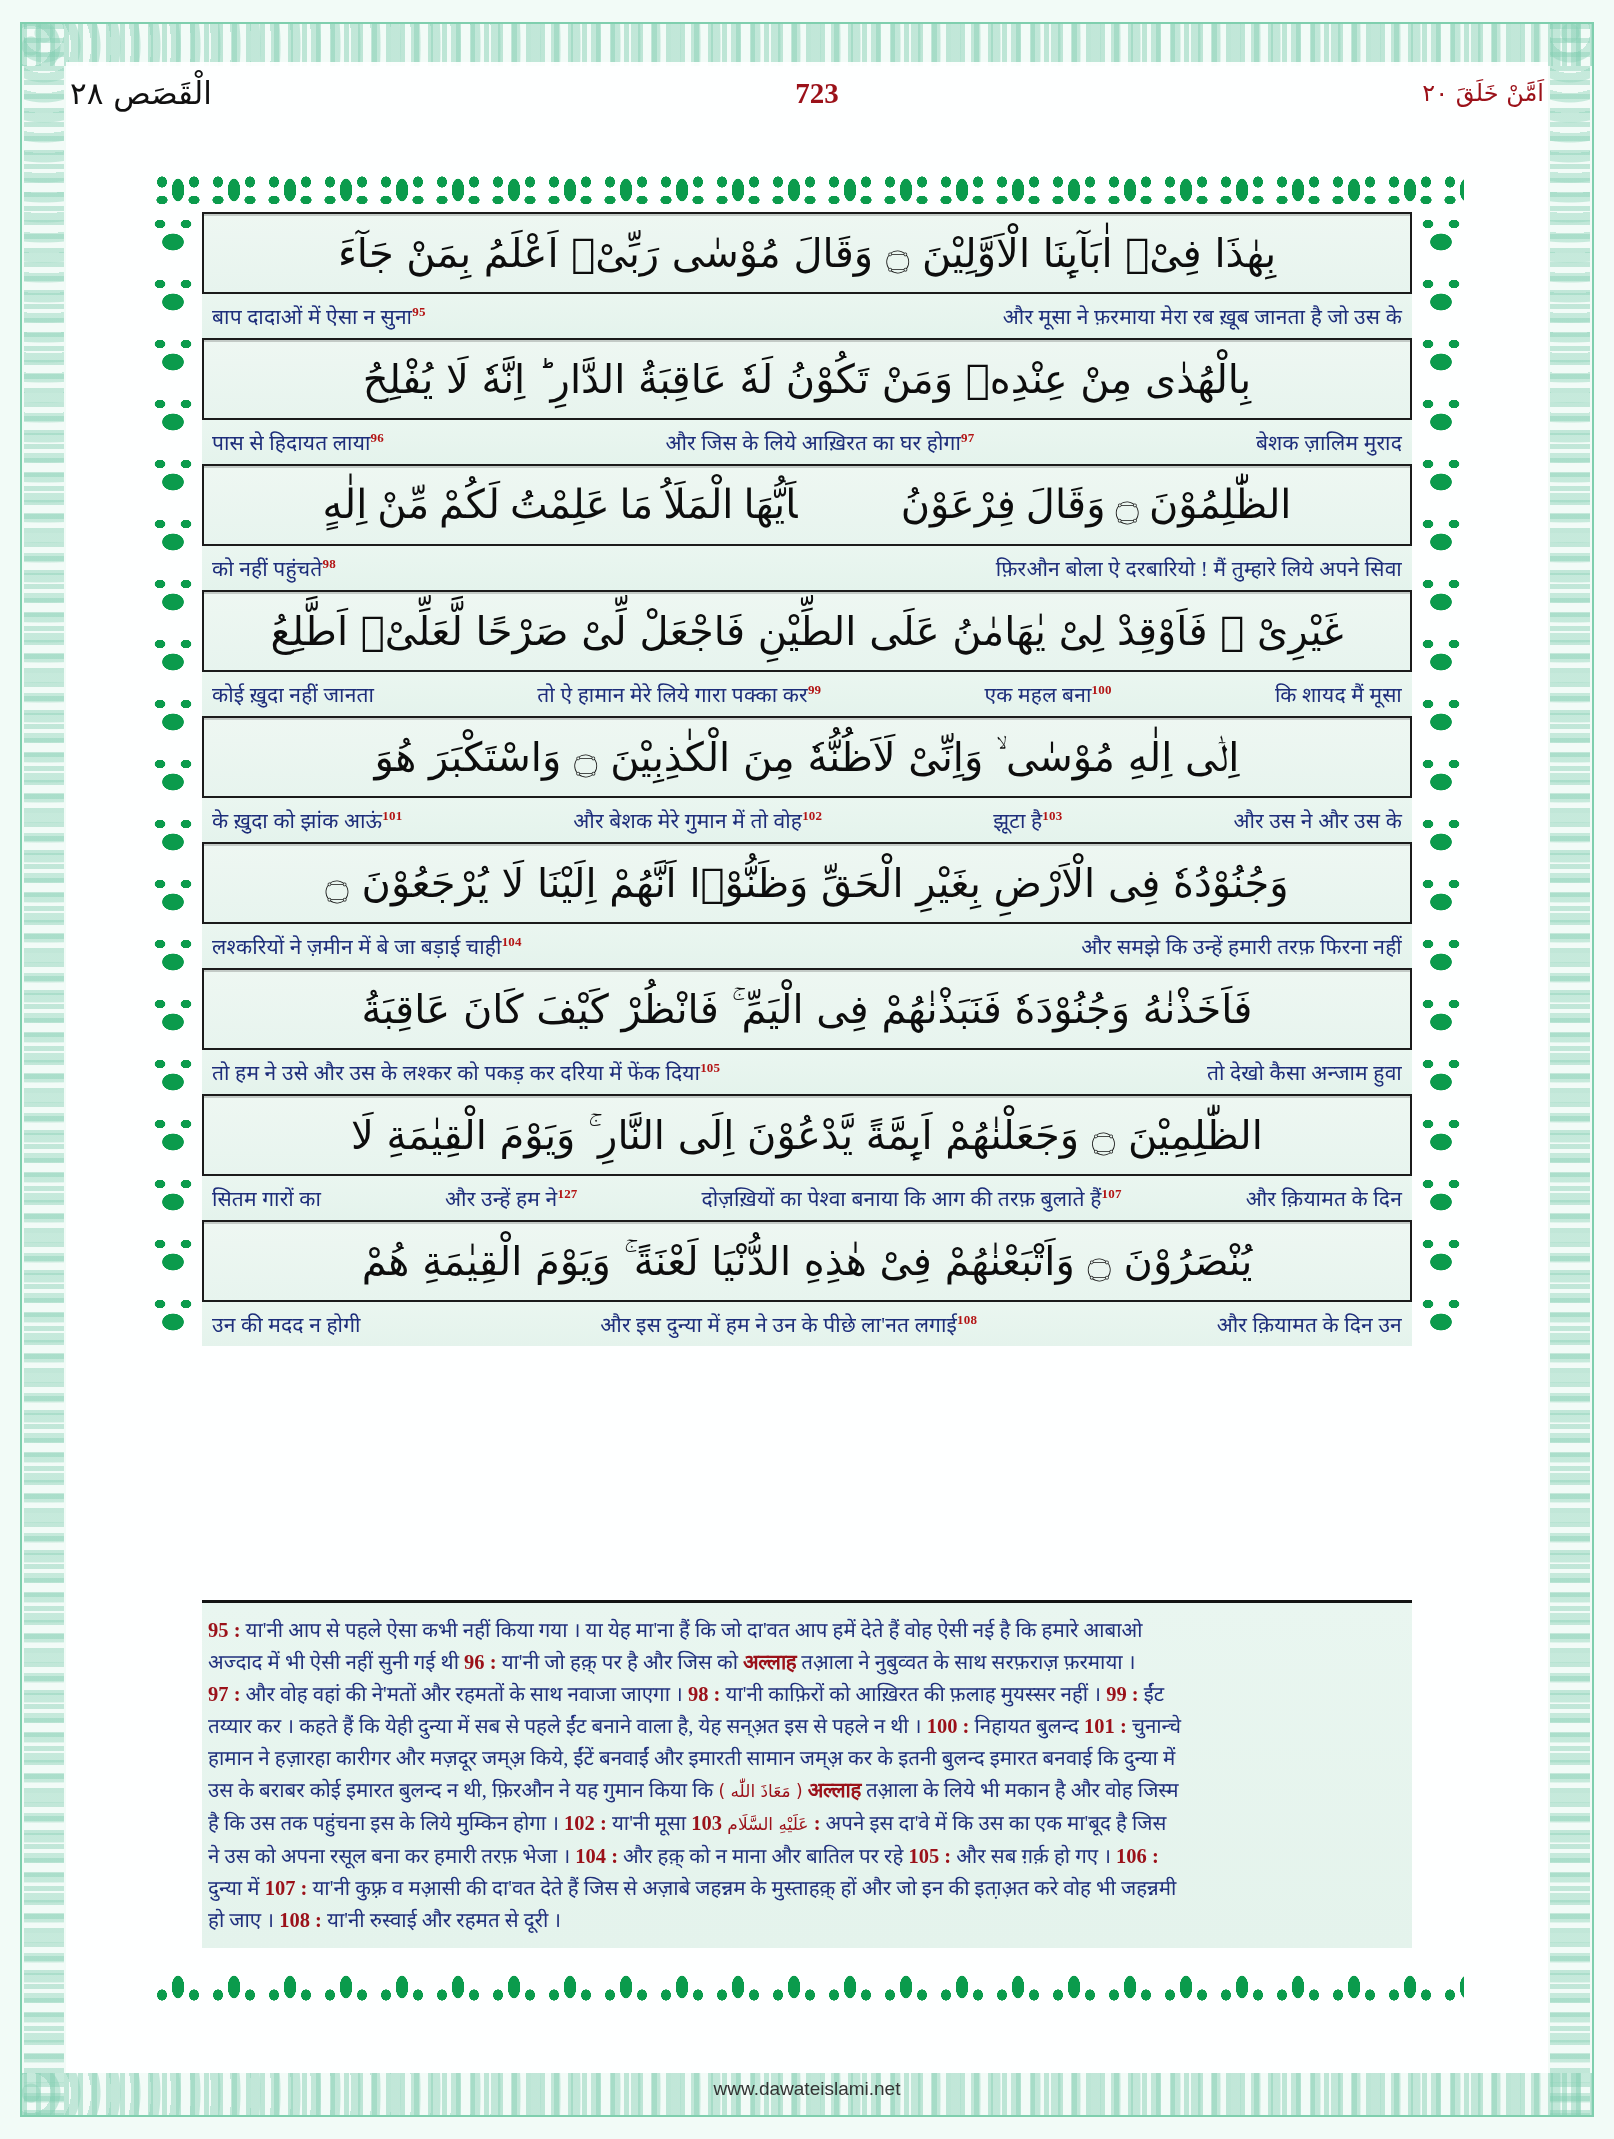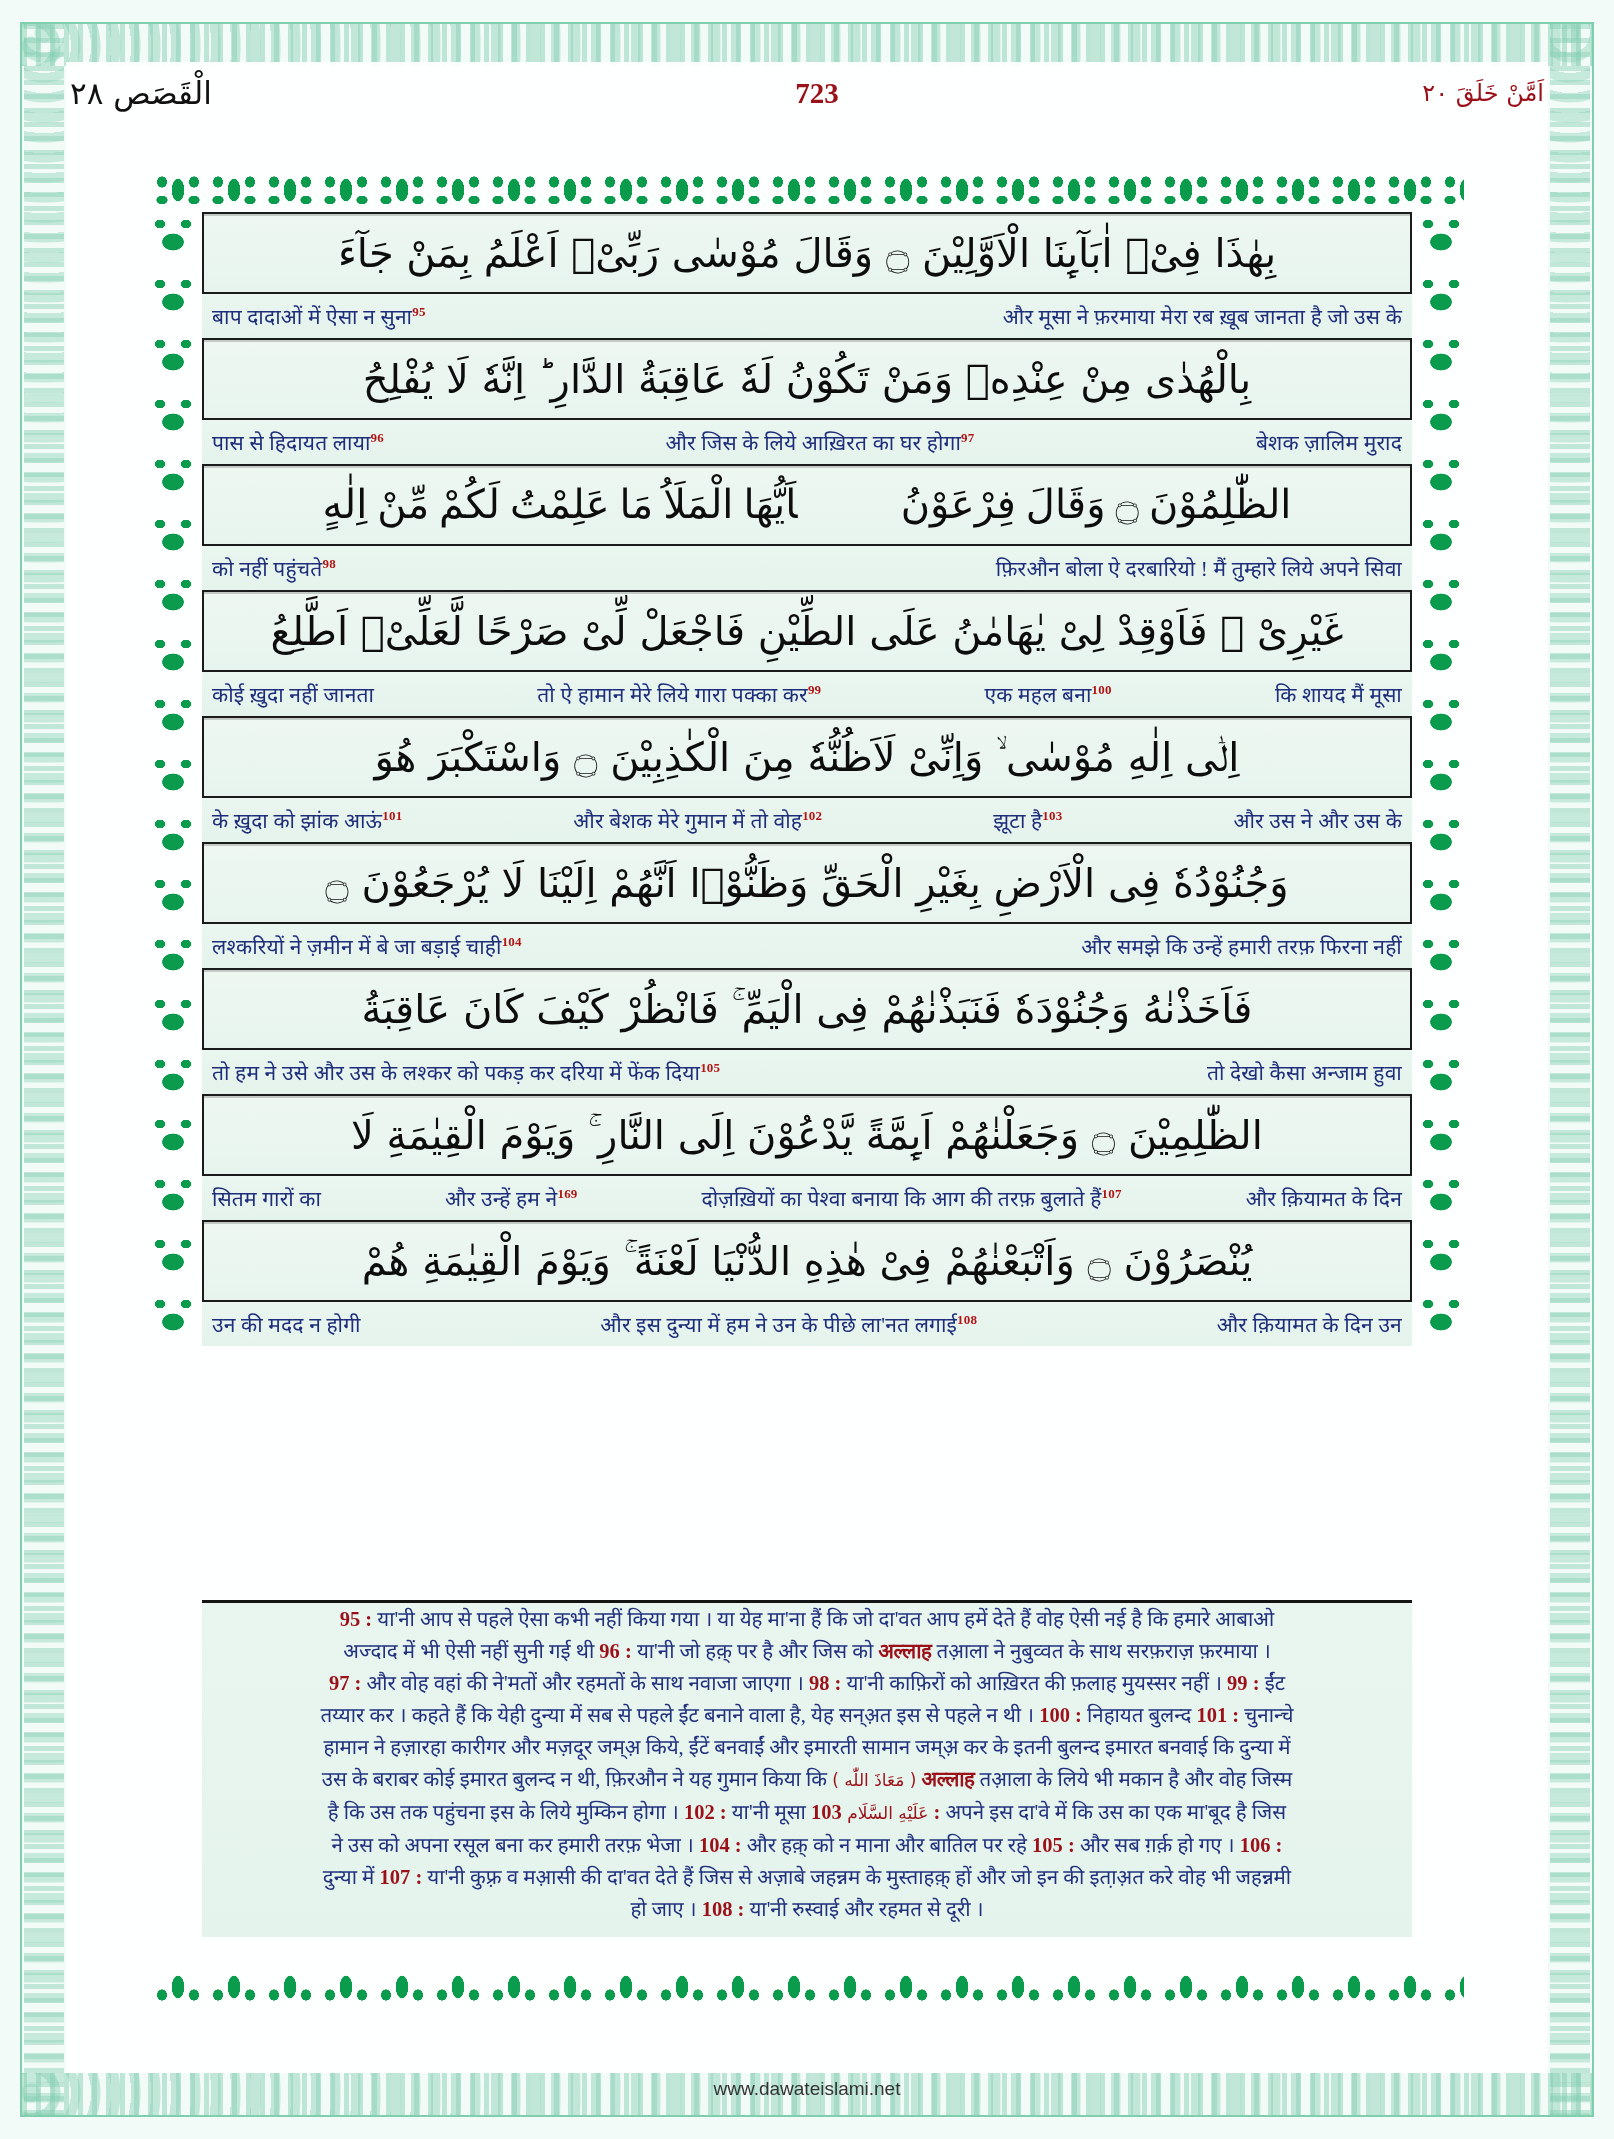--- a/index.html
+++ b/index.html
@@ -186,23 +186,22 @@
   .tr-seg{display:inline-block;}
   .tr-seg sup{color:#b31515;font-size:13px;font-weight:bold;}
 
   
   .footnotes{
     position:absolute;
     left:202px;right:202px;
     top:1600px;
     background:linear-gradient(#e9f6f0,#e4f3ec);
     border-top:3px solid #141414;
-    padding:0 6px 12px 6px;
+    padding:11px 6px 12px 6px;
     box-sizing:border-box;
-    text-align:center;
   }
   .fn-line{
     font-family:"Liberation Serif", serif;
     font-size:20.5px;
     line-height:32px;
     color:#20307d;
     white-space:nowrap;
     letter-spacing:0;
   }
   .fn-num{color:#9b1119;font-weight:bold;}
@@ -331,21 +330,21 @@
               <span class="tr-seg"><span>तो हम ने उसे और उस के लश्कर को पकड़ कर दरिया में फेंक दिया</span><sup>105</sup></span>
               <span class="tr-seg"><span>तो देखो कैसा अन्जाम हुवा</span></span>
             </div>
           </div>
           <div class="ayah-box">
             <div class="ayah-text" style="transform: none;">الظّٰلِمِیْنَ ۝ وَجَعَلْنٰهُمْ اَىِٕمَّةً یَّدْعُوْنَ اِلَی النَّارِ ۚ وَیَوْمَ الْقِیٰمَةِ لَا</div>
           </div>
           <div class="tr-row">
             <div class="tr-text">
               <span class="tr-seg"><span>सितम गारों का</span></span>
-              <span class="tr-seg"><span>और उन्हें हम ने</span><sup>169</sup></span>
+              <span class="tr-seg"><span>और उन्हें हम ने</span><sup>127</sup></span>
               <span class="tr-seg"><span>दोज़ख़ियों का पेश्वा बनाया कि आग की तरफ़ बुलाते हैं</span><sup>107</sup></span>
               <span class="tr-seg"><span>और क़ियामत के दिन</span></span>
             </div>
           </div>
           <div class="ayah-box">
             <div class="ayah-text" style="transform: none;">یُنْصَرُوْنَ ۝ وَاَتْبَعْنٰهُمْ فِیْ هٰذِهِ الدُّنْیَا لَعْنَةً ۚ وَیَوْمَ الْقِیٰمَةِ هُمْ</div>
           </div>
           <div class="tr-row">
             <div class="tr-text">
               <span class="tr-seg"><span>उन की मदद न होगी</span></span>

